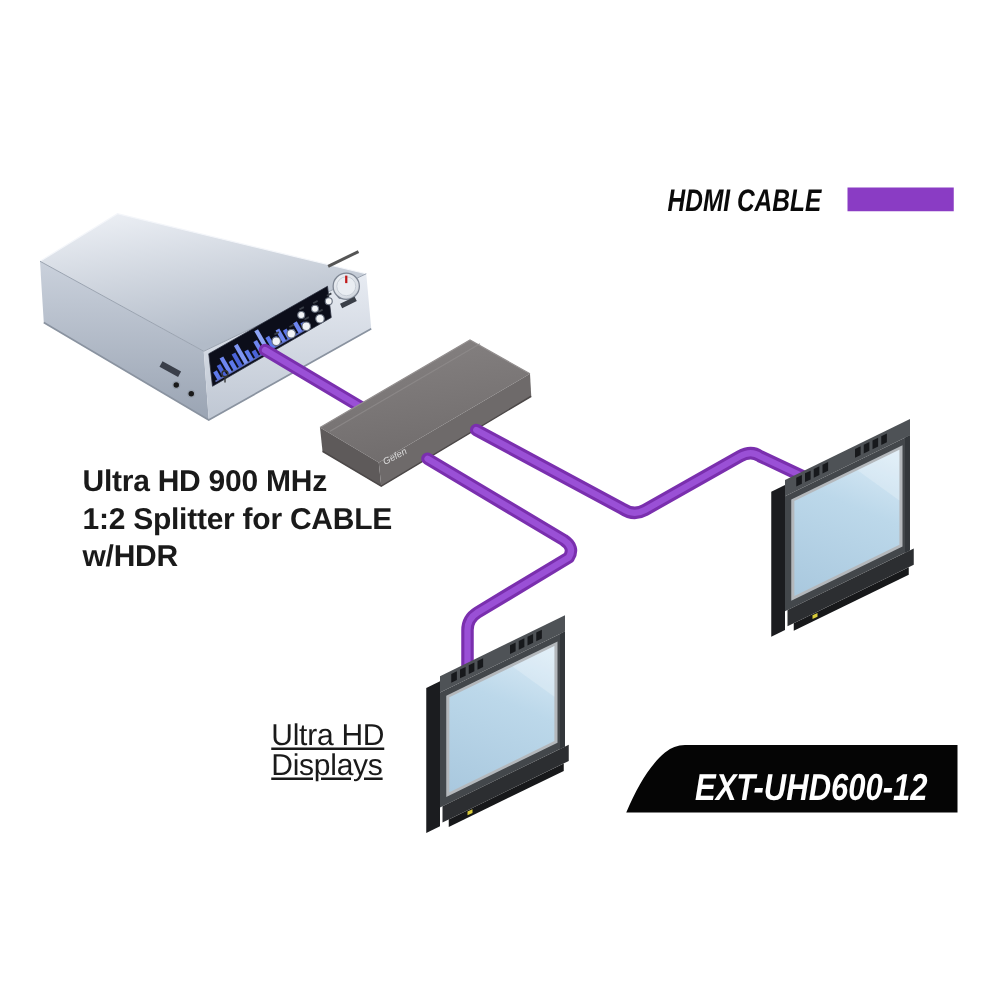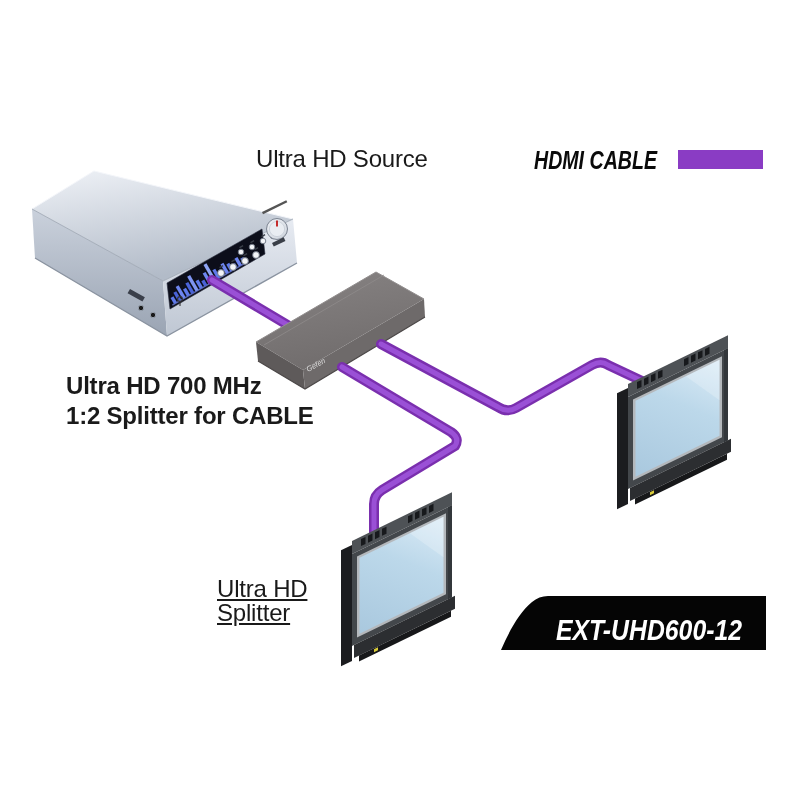--- a/index.html
+++ b/index.html
@@ -197,25 +197,25 @@
     <text x="534" y="169" font-size="25" font-weight="bold" font-style="italic" fill="#0a0a0a" textLength="123" lengthAdjust="spacingAndGlyphs">HDMI CABLE</text>
     <rect x="678" y="150" width="85" height="19" fill="#8a3cc4"></rect>
   </g>
 
   <g>
     <path d="M548,596 L766,596 L766,650 L501,650 C510,629 520,612 532,602 Q539,596 548,596 Z" fill="#050505"></path>
     <text x="556" y="640" font-size="30" font-weight="bold" font-style="italic" textLength="186" lengthAdjust="spacingAndGlyphs" fill="#ffffff">EXT-UHD600-12</text>
   </g>
 </svg>
 
-<div class="lbl lbl-source">Ultra HD Source</div>
 
 <div class="lbl lbl-splitter">
-  <div>Ultra HD 700 MHz</div>
+  <div>Ultra HD 900 MHz</div>
   <div>1:2 Splitter for CABLE</div>
+  <div>w/HDR</div>
 </div>
 
 <div class="lbl lbl-displays">
   <div>Ultra HD</div>
-  <div>Splitter</div>
+  <div>Displays</div>
 </div>
 
 </div>
 
 </body></html>

